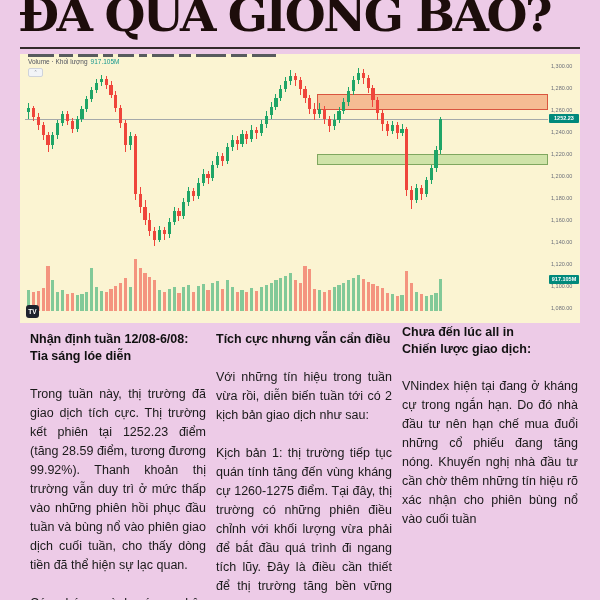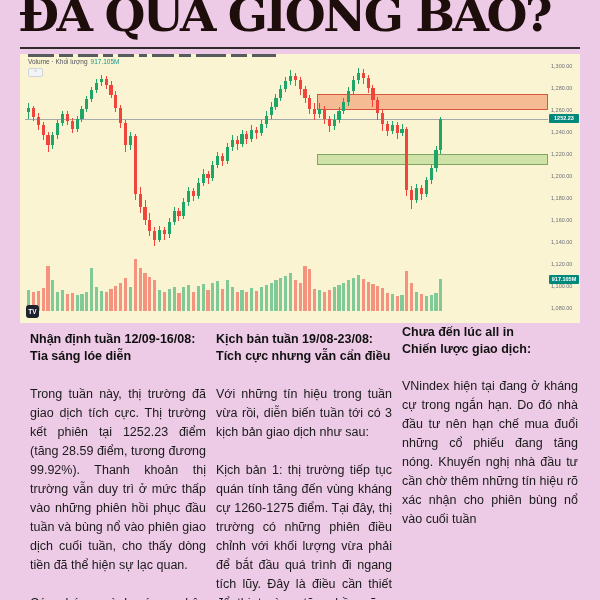--- a/index.html
+++ b/index.html
@@ -367,32 +367,31 @@
 
     <div class="badge" id="price-badge" style="top: 60.047px;">1252.23</div>
     <div class="badge" id="volume-badge" style="top: 220.711px;">917.105M</div>
 
     <div class="tv-logo">TV</div>
   </div>
 
   <div class="columns">
     <div class="col col-1">
       <h3>
-        <div>Nhận định tuần 12/09-16/08:</div>
+        <div>Nhận định tuần 12/08-6/08:</div>
         <div>Tia sáng lóe diễn</div>
       </h3>
       <p class="first">Trong tuần này, thị trường đã giao dịch tích cực. Thị trường kết phiên tại 1252.23 điểm (tăng 28.59 điểm, tương đương 99.92%). Thanh khoản thị trường vẫn duy trì ở mức thấp vào những phiên hồi phục đầu tuần và bùng nổ vào phiên giao dịch cuối tuần, cho thấy dòng tiền đã thể hiện sự lạc quan.</p>
       <p>Các nhóm ngành có sự phân hóa rất rõ rệt, những nhóm ngành tác động tích cực lên</p>
     </div>
     <div class="col col-2">
       <h3>
-        <div>Kịch bản tuần 19/08-23/08:</div>
         <div>Tích cực nhưng vẫn cẩn điều</div>
       </h3>
-      <p class="first">Với những tín hiệu trong tuần vừa rồi, diễn biến tuần tới có 3 kịch bản giao dịch như sau:</p>
+      <p class="first">Với những tín hiệu trong tuần vừa rồi, diễn biến tuần tới có 2 kịch bản giao dịch như sau:</p>
       <p>Kịch bản 1: thị trường tiếp tục quán tính tăng đến vùng kháng cự 1260-1275 điểm. Tại đây, thị trường có những phiên điều chỉnh với khối lượng vừa phải để bắt đầu quá trình đi ngang tích lũy. Đây là điều cần thiết để thị trường tăng bền vững trong thời gian tới.</p>
 
     </div>
     <div class="col col-3">
       <h3>
         <div>Chưa đến lúc all in</div>
         <div>Chiến lược giao dịch:</div>
       </h3>
       <p>VNindex hiện tại đang ở kháng cự trong ngắn hạn. Do đó nhà đầu tư nên hạn chế mua đuổi những cổ phiếu đang tăng nóng. Khuyến nghị nhà đầu tư cần chờ thêm những tín hiệu rõ xác nhận cho phiên bùng nổ vào cuối tuần</p>
     </div>

